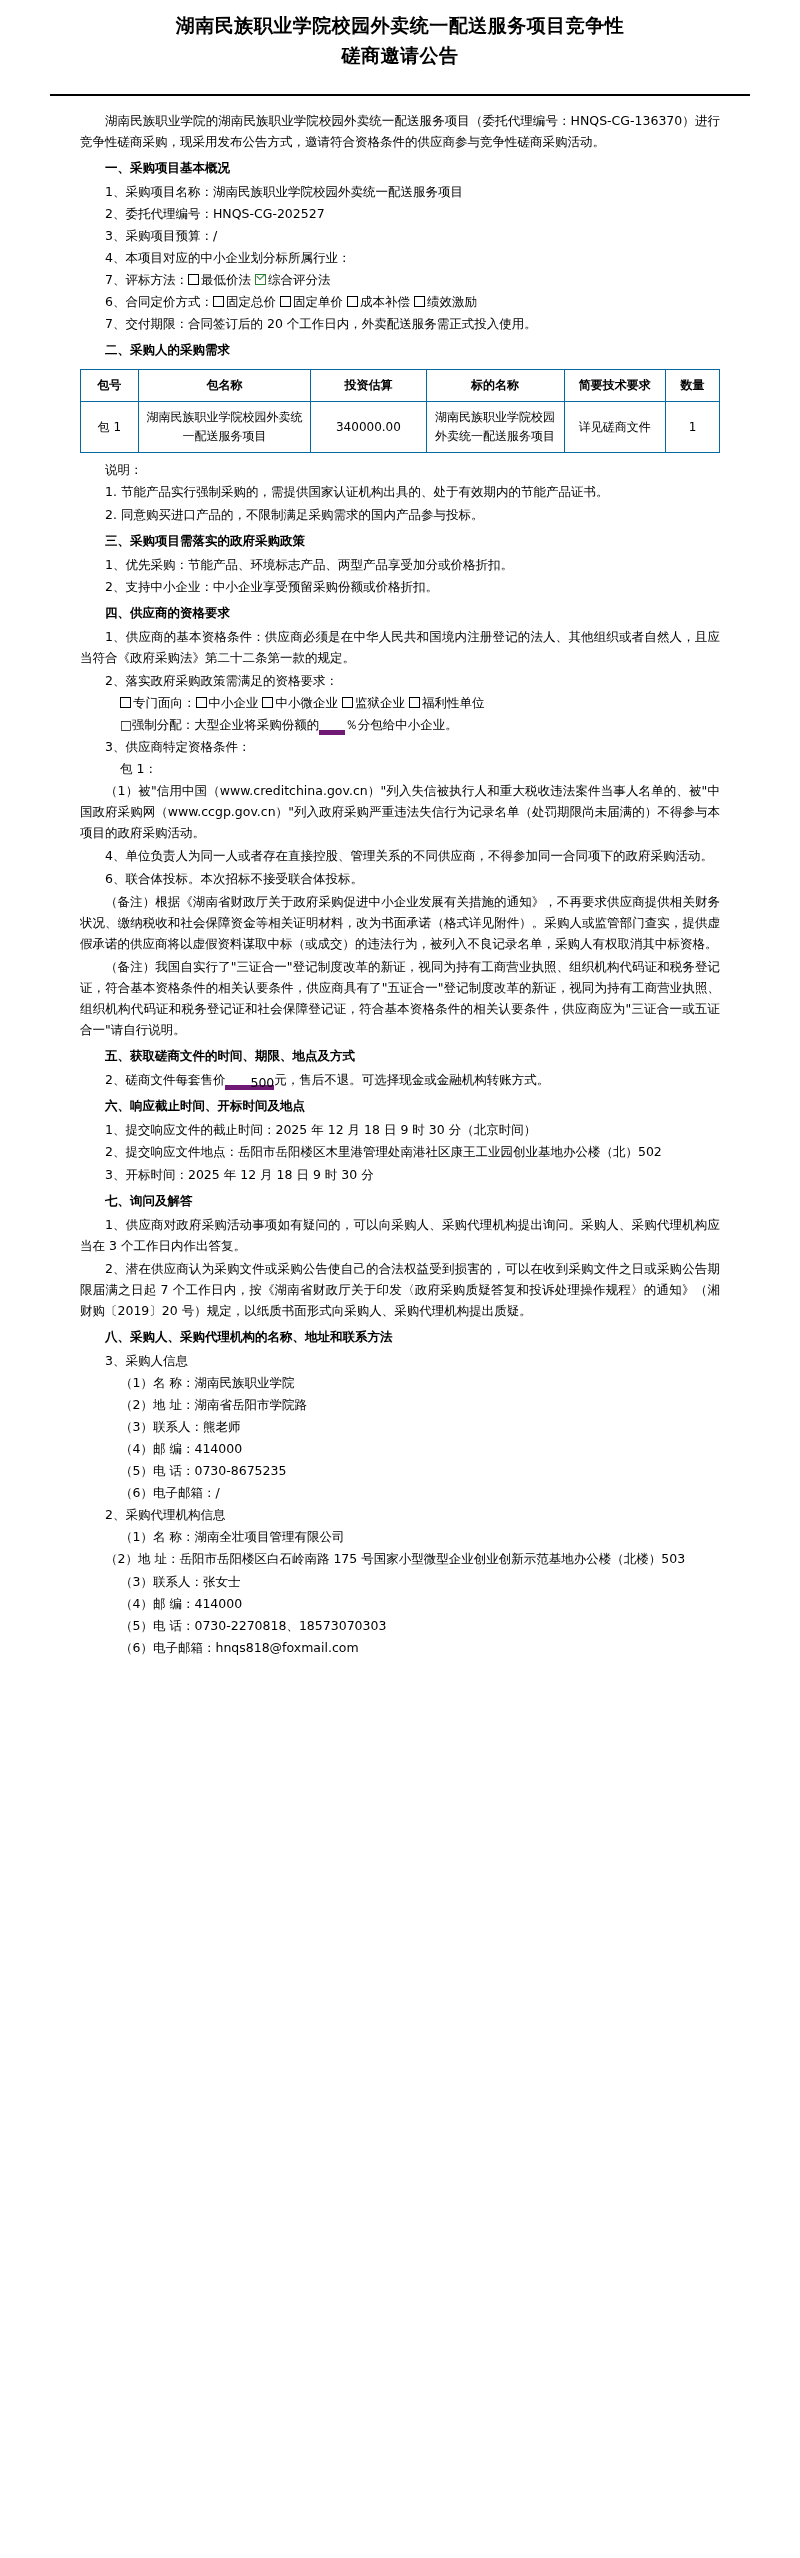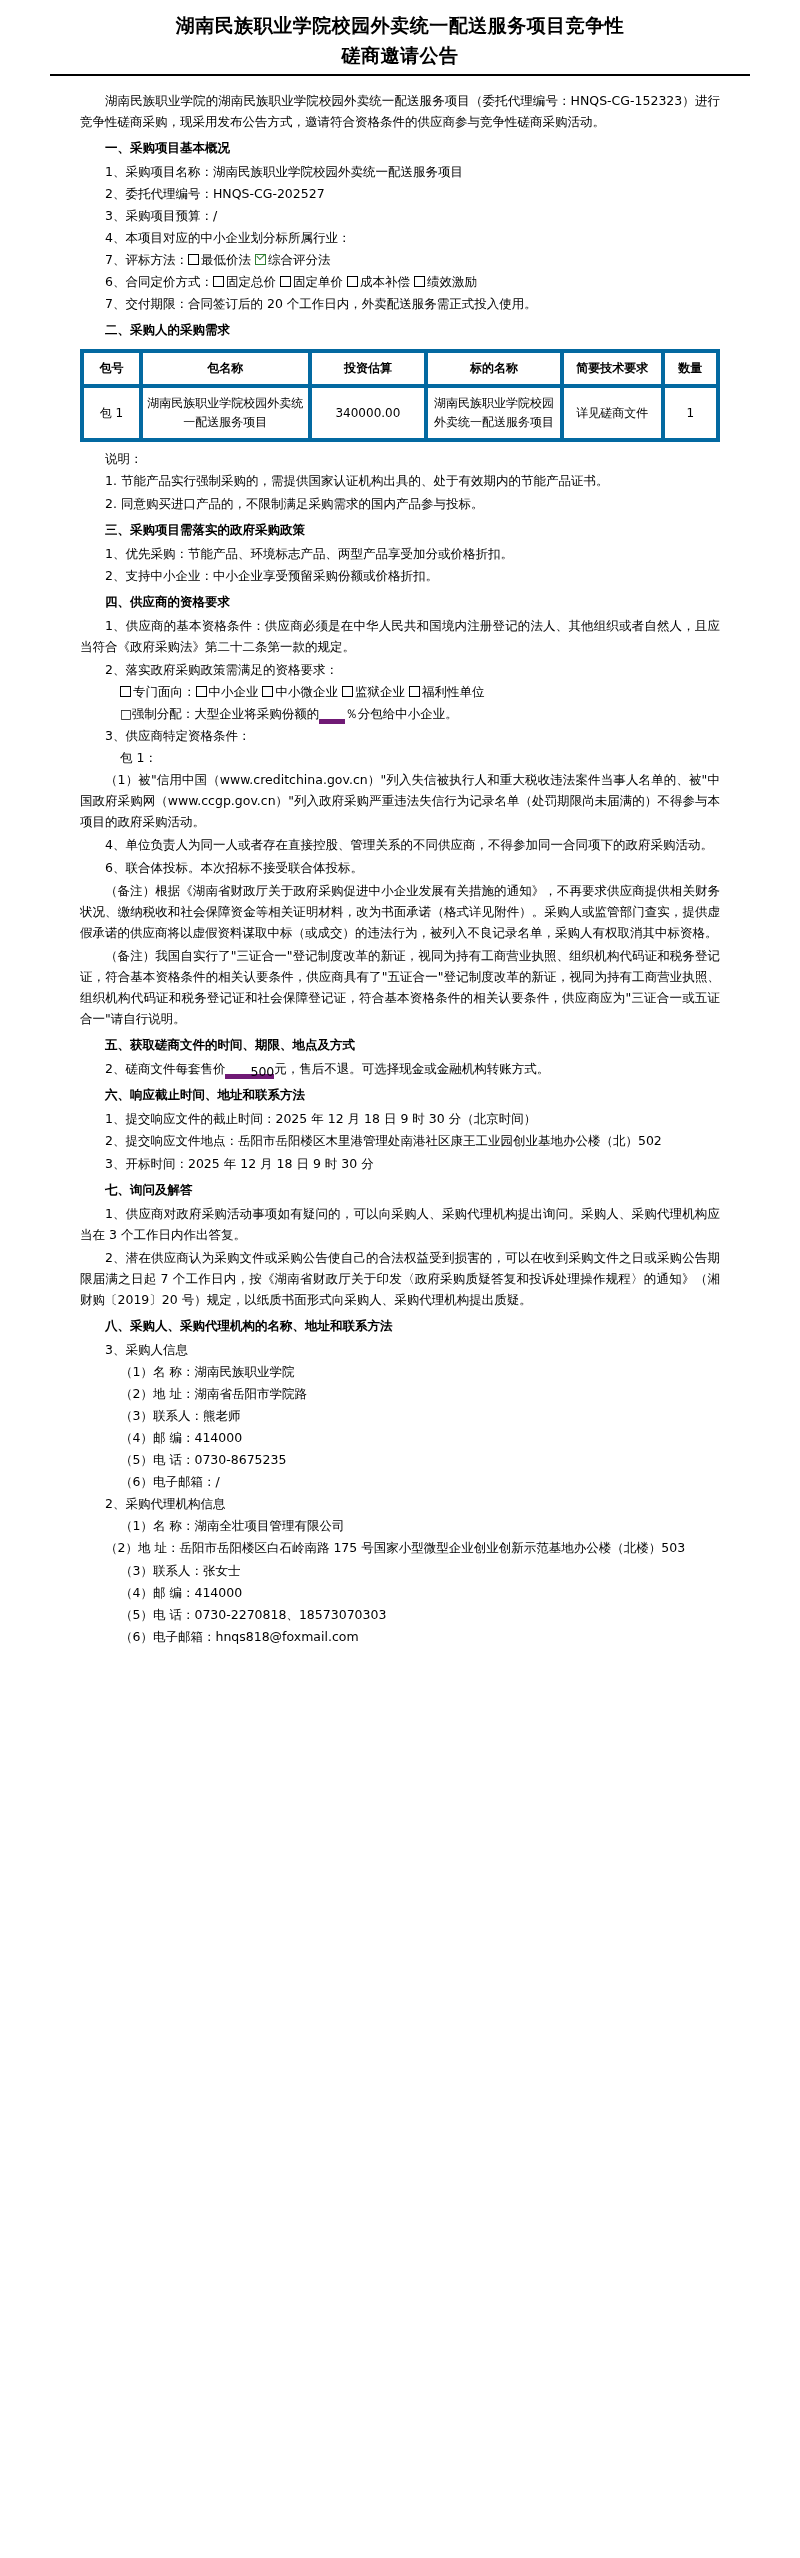--- a/index.html
+++ b/index.html
@@ -15,21 +15,21 @@
   .page {
     width: 800px;
     box-sizing: border-box;
     padding: 10px 0 30px 0;
   }
   .title-block {
     width: 700px;
     margin: 0 auto;
     text-align: center;
     border-bottom: 2px solid #000;
-    padding-bottom: 4px;
+    padding-bottom: 24px;
     margin-bottom: 14px;
   }
   .title-line {
     font-size: 19px;
     font-weight: bold;
     line-height: 30px;
     letter-spacing: 0.5px;
   }
   .body-wrap {
     width: 640px;
@@ -95,21 +95,21 @@
     border-bottom: 1.6px solid #2e7d32;
     transform: rotate(-45deg);
   }
   table.req {
     width: 640px;
     margin: 8px auto 6px auto;
     border-collapse: collapse;
     font-size: 12px;
   }
   table.req th, table.req td {
-    border: 4px solid #0369a1;
+    border: 1px solid #0369a1;
     padding: 6px 4px;
     text-align: center;
     vertical-align: middle;
     line-height: 19px;
   }
   table.req th {
     font-weight: bold;
   }
   .col-pkgno { width: 52px; }
   .col-pkgname { width: 178px; }
@@ -123,21 +123,21 @@
 
 <div class="page">
 
   <div class="title-block">
     <div class="title-line">湖南民族职业学院校园外卖统一配送服务项目竞争性</div>
     <div class="title-line">磋商邀请公告</div>
   </div>
 
   <div class="body-wrap">
 
-    <p class="para indent2">湖南民族职业学院的湖南民族职业学院校园外卖统一配送服务项目（委托代理编号：HNQS-CG-152323）进行竞争性磋商采购，现采用发布公告方式，邀请符合资格条件的供应商参与竞争性磋商采购活动。</p>
+    <p class="para indent2">湖南民族职业学院的湖南民族职业学院校园外卖统一配送服务项目（委托代理编号：HNQS-CG-136370）进行竞争性磋商采购，现采用发布公告方式，邀请符合资格条件的供应商参与竞争性磋商采购活动。</p>
 
     <p class="section">一、采购项目基本概况</p>
     <p class="sub">1、采购项目名称：湖南民族职业学院校园外卖统一配送服务项目</p>
     <p class="sub">2、委托代理编号：HNQS-CG-202527</p>
     <p class="sub">3、采购项目预算：/</p>
     <p class="sub">4、本项目对应的中小企业划分标所属行业：</p>
     <p class="sub">
       <span>7、评标方法：</span><span class="box"></span><span>最低价法</span>&nbsp;<span class="box checked"></span><span>综合评分法</span>
     </p>
     <p class="sub">
@@ -195,21 +195,21 @@
     <p class="para indent2">4、单位负责人为同一人或者存在直接控股、管理关系的不同供应商，不得参加同一合同项下的政府采购活动。</p>
     <p class="para indent2">6、联合体投标。本次招标不接受联合体投标。</p>
     <p class="para indent2">（备注）根据《湖南省财政厅关于政府采购促进中小企业发展有关措施的通知》，不再要求供应商提供相关财务状况、缴纳税收和社会保障资金等相关证明材料，改为书面承诺（格式详见附件）。采购人或监管部门查实，提供虚假承诺的供应商将以虚假资料谋取中标（或成交）的违法行为，被列入不良记录名单，采购人有权取消其中标资格。</p>
     <p class="para indent2">（备注）我国自实行了"三证合一"登记制度改革的新证，视同为持有工商营业执照、组织机构代码证和税务登记证，符合基本资格条件的相关认要条件，供应商具有了"五证合一"登记制度改革的新证，视同为持有工商营业执照、组织机构代码证和税务登记证和社会保障登记证，符合基本资格条件的相关认要条件，供应商应为"三证合一或五证合一"请自行说明。</p>
 
     <p class="section">五、获取磋商文件的时间、期限、地点及方式</p>
     <p class="sub">
       <span>2、磋商文件每套售价</span><span class="u-line">500</span><span>元，售后不退。可选择现金或金融机构转账方式。</span>
     </p>
 
-    <p class="section">六、响应截止时间、地址和联系方法</p>
+    <p class="section">六、响应截止时间、开标时间及地点</p>
     <p class="sub">1、提交响应文件的截止时间：2025 年 12 月 18 日 9 时 30 分（北京时间）</p>
     <p class="para indent2">2、提交响应文件地点：岳阳市岳阳楼区木里港管理处南港社区康王工业园创业基地办公楼（北）502</p>
     <p class="sub">3、开标时间：2025 年 12 月 18 日 9 时 30 分</p>
 
     <p class="section">七、询问及解答</p>
     <p class="para indent2">1、供应商对政府采购活动事项如有疑问的，可以向采购人、采购代理机构提出询问。采购人、采购代理机构应当在 3 个工作日内作出答复。</p>
     <p class="para indent2">2、潜在供应商认为采购文件或采购公告使自己的合法权益受到损害的，可以在收到采购文件之日或采购公告期限届满之日起 7 个工作日内，按《湖南省财政厅关于印发〈政府采购质疑答复和投诉处理操作规程〉的通知》（湘财购〔2019〕20 号）规定，以纸质书面形式向采购人、采购代理机构提出质疑。</p>
 
     <p class="section">八、采购人、采购代理机构的名称、地址和联系方法</p>
     <p class="sub">3、采购人信息</p>

